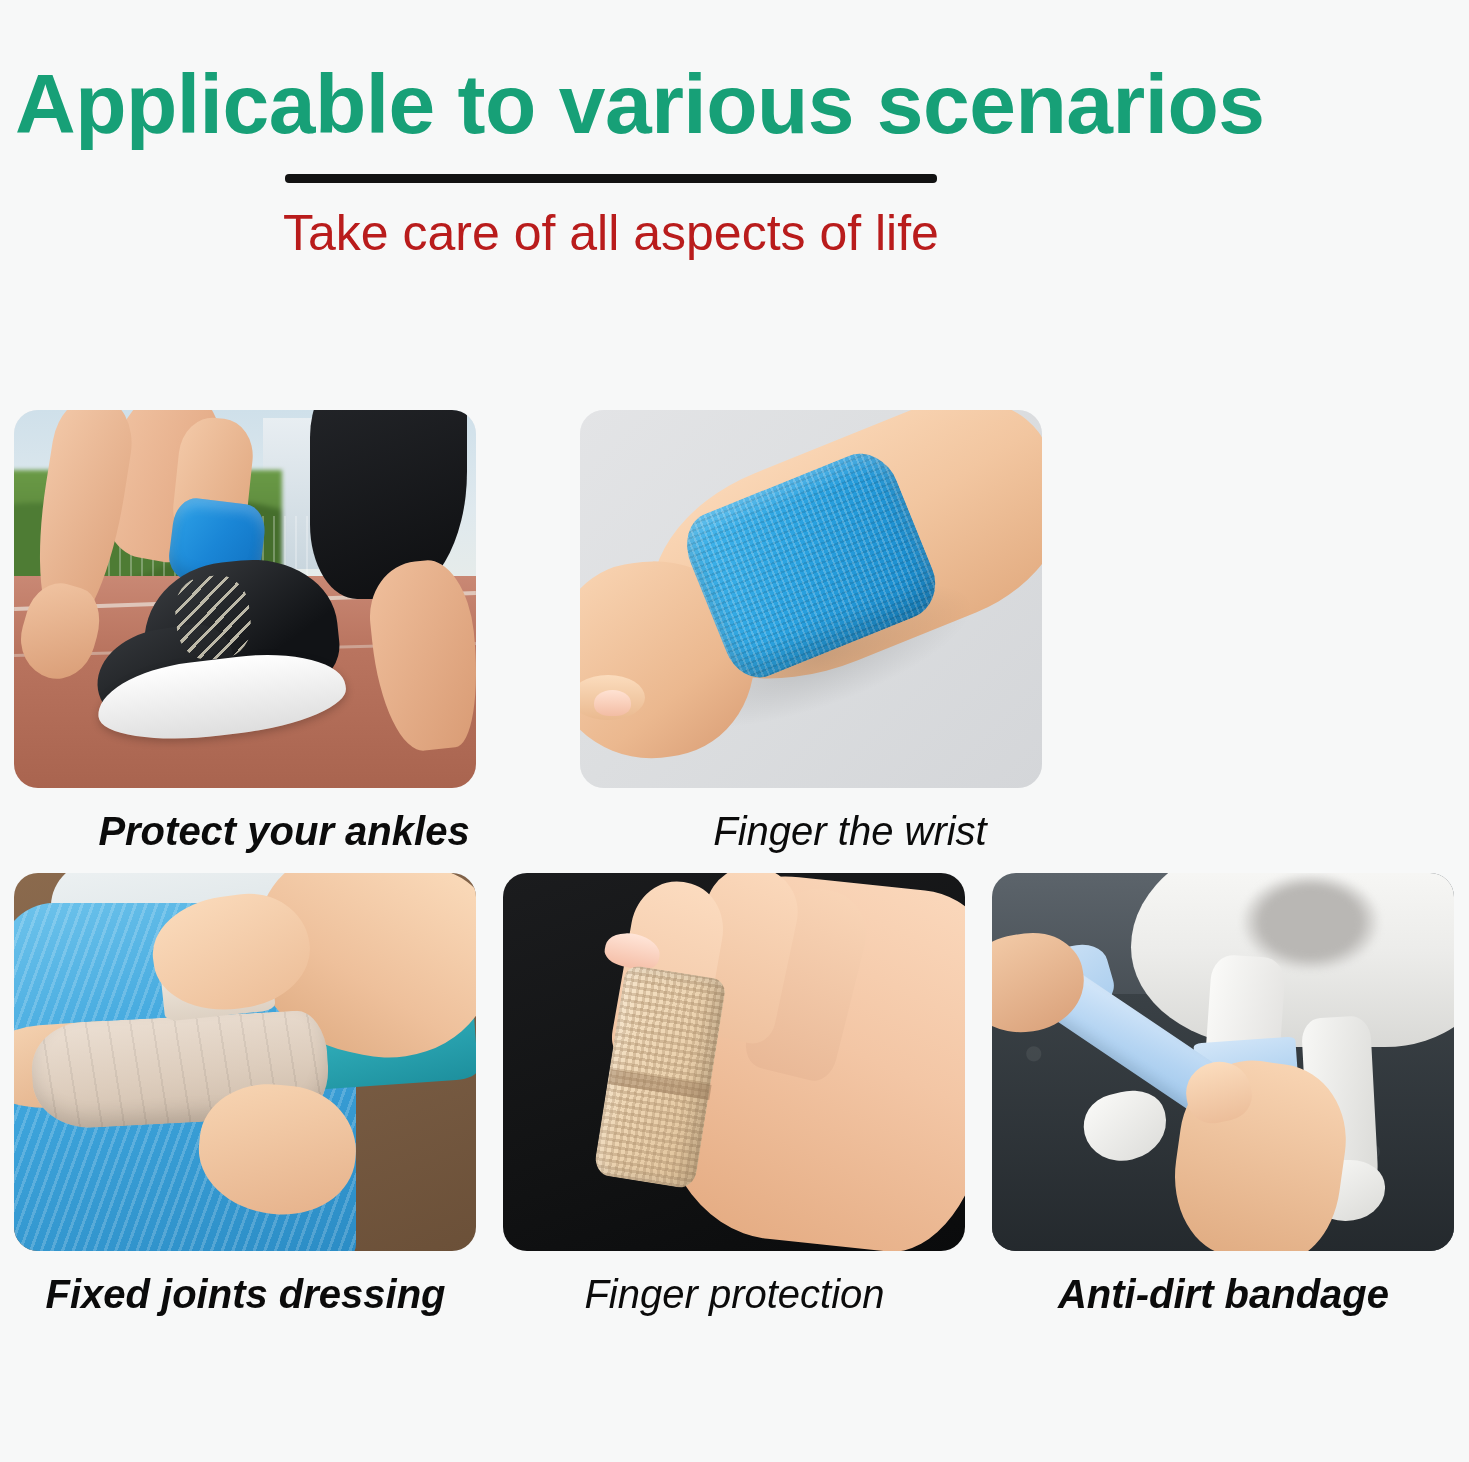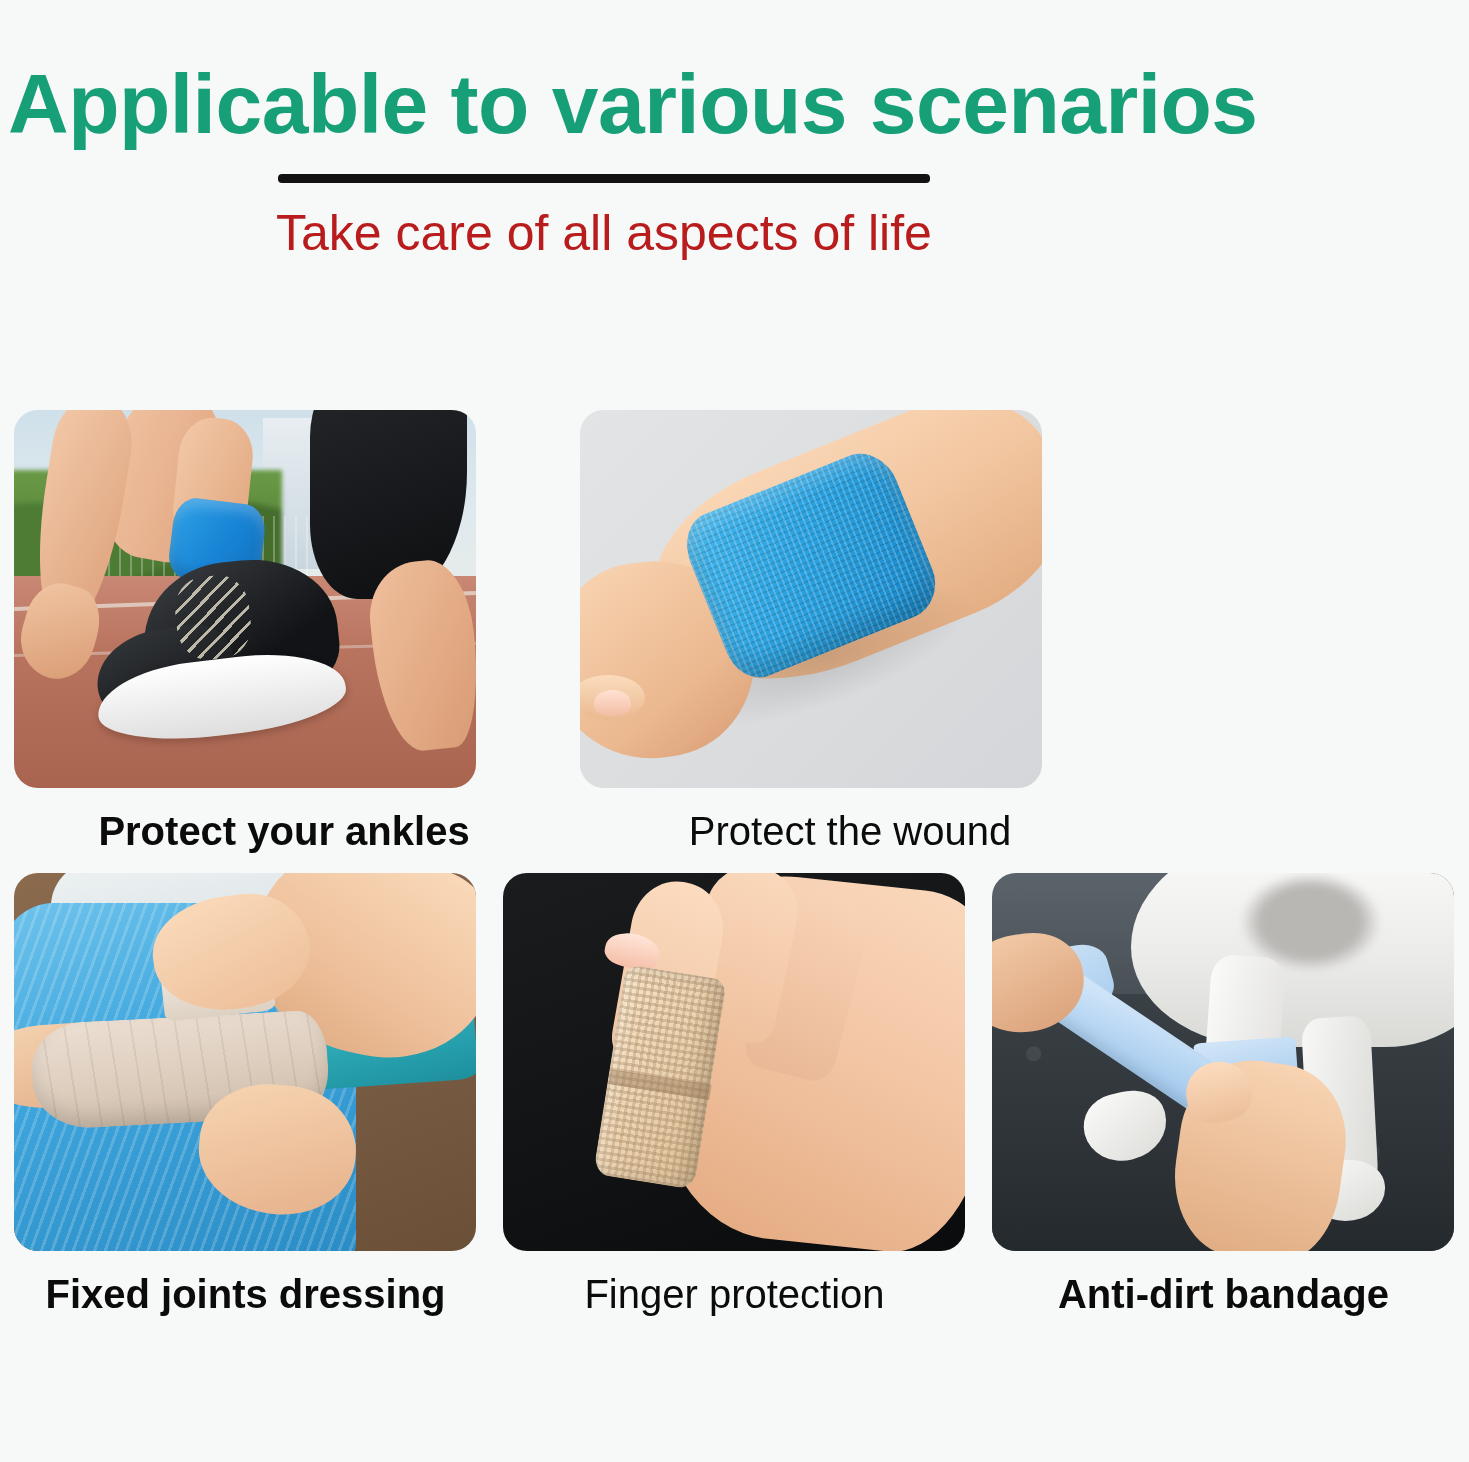--- a/index.html
+++ b/index.html
@@ -13,21 +13,21 @@
   }
 
   .page {
     position: relative;
     width: 1469px;
     height: 1462px;
     background: #f7f8f8;
   }
 
   
-  .header { position:absolute; left:8px; top:0; width:1192px; }
+  .header { position:absolute; left:15px; top:0; width:1192px; }
 
   .headline {
     text-align: center;
     font-size: 84px;
     line-height: 1.0;
     font-weight: bold;
     letter-spacing: -0.5px;
     padding-top: 62px;
     white-space: nowrap;
   }
@@ -53,21 +53,21 @@
   
   .grid {
     position:absolute;
     left: 14px;
     top: 410px;
     width: 1441px;
   }
   .row { display:flex; gap: 26px; }
   .row + .row { margin-top: 18px; }
 
-  .cell { width: 540px; }
+  .cell { width: 540px; font-style: italic; }
 
   .card {
     position: relative;
     width: 462px;
     height: 378px;
     border-radius: 24px;
     overflow: hidden;
     background: #e9eaec;
     box-shadow: 0 0 0 0 rgba(0,0,0,0);
   }
@@ -554,21 +554,21 @@
           <div class="scene">
             <div class="bg"></div>
             <div class="blob forearm"></div>
             <div class="blob shadowArm"></div>
             <div class="blob fist"></div>
             <div class="blob knuckle"></div>
             <div class="blob nail"></div>
             <div class="blob wrap"></div>
           </div>
         </div>
-        <div class="caption">Protect the wound</div>
+        <div class="caption">Finger the wrist</div>
       </div>
 
     </div>
 
     <div class="row">
 
       <div class="cell">
         <div class="card c4">
           <div class="scene">
             <div class="bg"></div>

